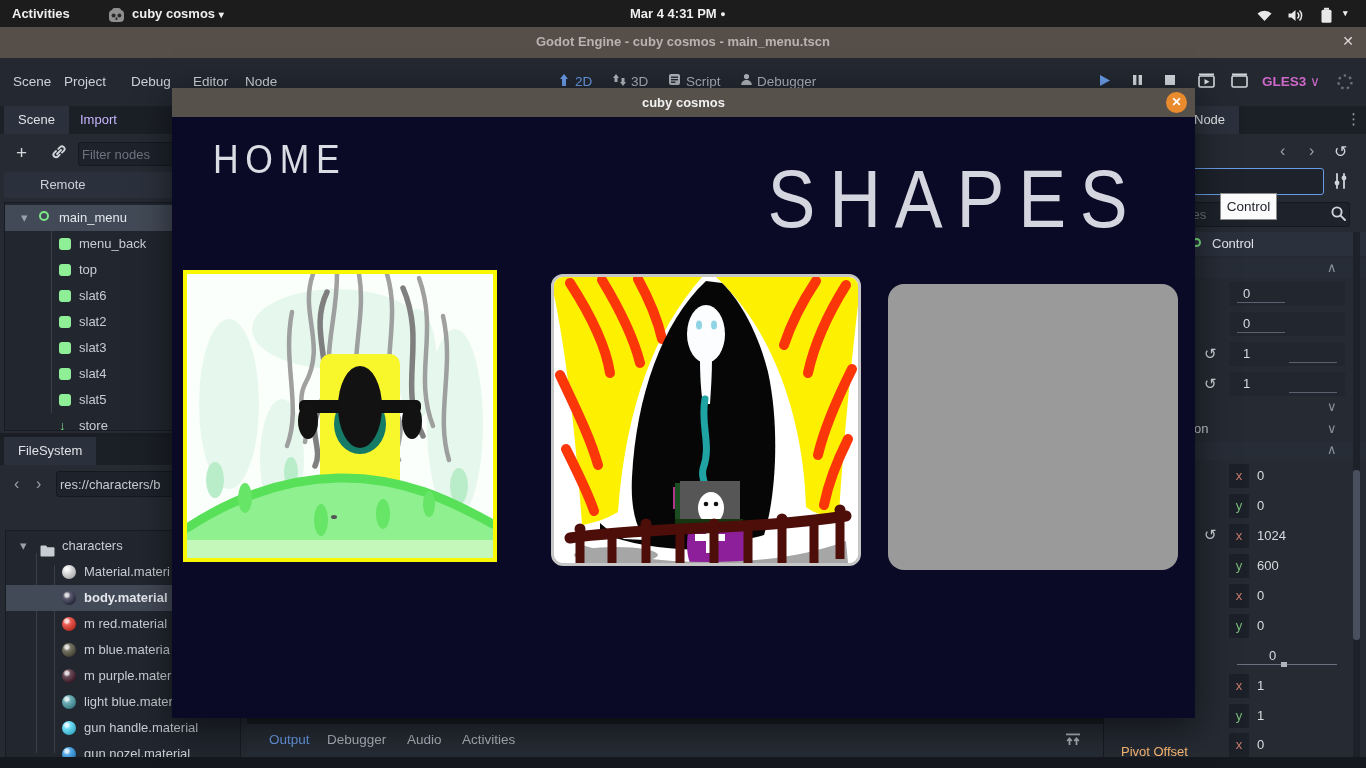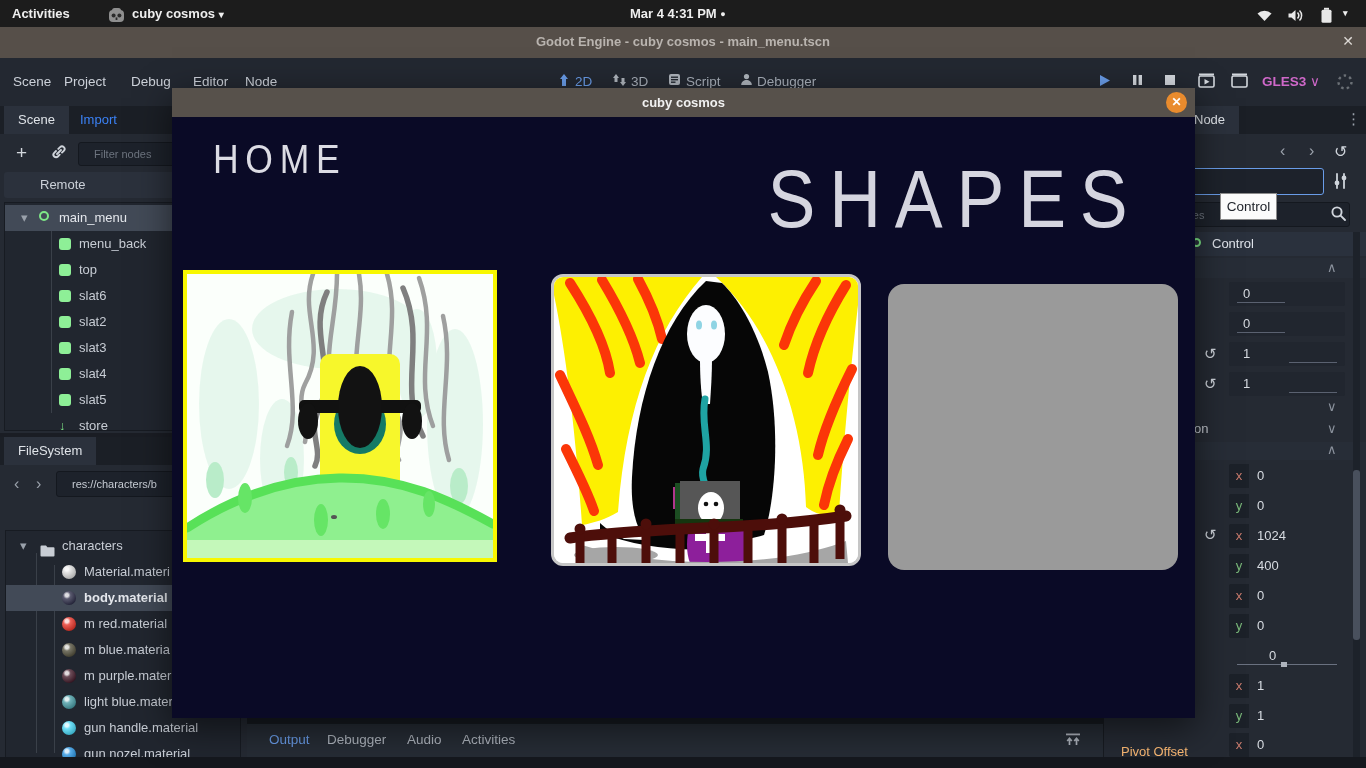--- a/index.html
+++ b/index.html
@@ -27,24 +27,24 @@
   #menubar .ctx { position:absolute; top:16px; color:#a9b0ba; font-size:13.5px; }
   #menubar .ctx.active { color:#699ce8; }
   #menubar .pbtn { position:absolute; top:15px; }
   #renderer-btn { position:absolute; top:15px; left:1262px; color:#cf68c9; font-weight:bold; font-size:13.5px; }
   #renderer-btn .chev { color:#cf68c9; font-weight:normal; }
 
   .dock { position:absolute; background:#252a33; z-index:1; }
   .tabbar { position:absolute; left:0; top:0; width:100%; height:28px; background:#1b1f26; }
   .tab { position:absolute; top:0; height:28px; line-height:28px; padding:0 14px; font-size:13px; }
   .tab.active { background:#2b313c; color:#dfe3e8; }
-  .tab.inactive { color:#3b82f6; }
+  .tab.inactive { color:#c4b5fd; }
 
   .field { background:#1d222b; border:1px solid #14181f; border-radius:3px; color:#9aa1ab; }
-  input.field { outline:none; padding:0 15px; font-family:"Liberation Sans",sans-serif; font-size:11px; color:#c7ccd4; }
+  input.field { outline:none; padding:0 3px; font-family:"Liberation Sans",sans-serif; font-size:13px; color:#c7ccd4; }
   input.field::placeholder { color:#6d747f; }
 
   .tree { position:absolute; background:#21262f; border:1px solid #171b22; overflow:hidden; }
   .trow { position:absolute; left:0; width:100%; height:26px; line-height:26px; white-space:nowrap; }
   .trow .lbl { position:absolute; top:0; }
   .trow.sel { background:#424a57; }
   .nodebox { position:absolute; top:7px; width:12px; height:12px; border-radius:3px; background:#8eef97; }
   .ring { position:absolute; top:6px; width:10px; height:10px; border-radius:50%; border:2.5px solid #7ee787; }
   .sphere { position:absolute; top:6px; width:14px; height:14px; border-radius:50%;
             background-image:radial-gradient(circle at 35% 30%, rgba(255,255,255,.85) 0 12%, rgba(255,255,255,.25) 28%, rgba(0,0,0,.25) 85%); }
@@ -368,21 +368,21 @@
       <span class="axisbox axis-y">y</span>
       <span class="axisval">0</span>
     </div>
     <div class="irow" style="top:418px; height:24px;">
       <span class="revert" style="top:2px;">↺</span>
       <span class="axisbox axis-x">x</span>
       <span class="axisval">1024</span>
     </div>
     <div class="irow" style="top:448px; height:24px;">
       <span class="axisbox axis-y">y</span>
-      <span class="axisval">400</span>
+      <span class="axisval">600</span>
     </div>
     <div class="irow" style="top:478px; height:24px;">
       <span class="axisbox axis-x">x</span>
       <span class="axisval">0</span>
     </div>
     <div class="irow" style="top:508px; height:24px;">
       <span class="axisbox axis-y">y</span>
       <span class="axisval">0</span>
     </div>
     <div class="irow" style="top:538px; height:24px;">

